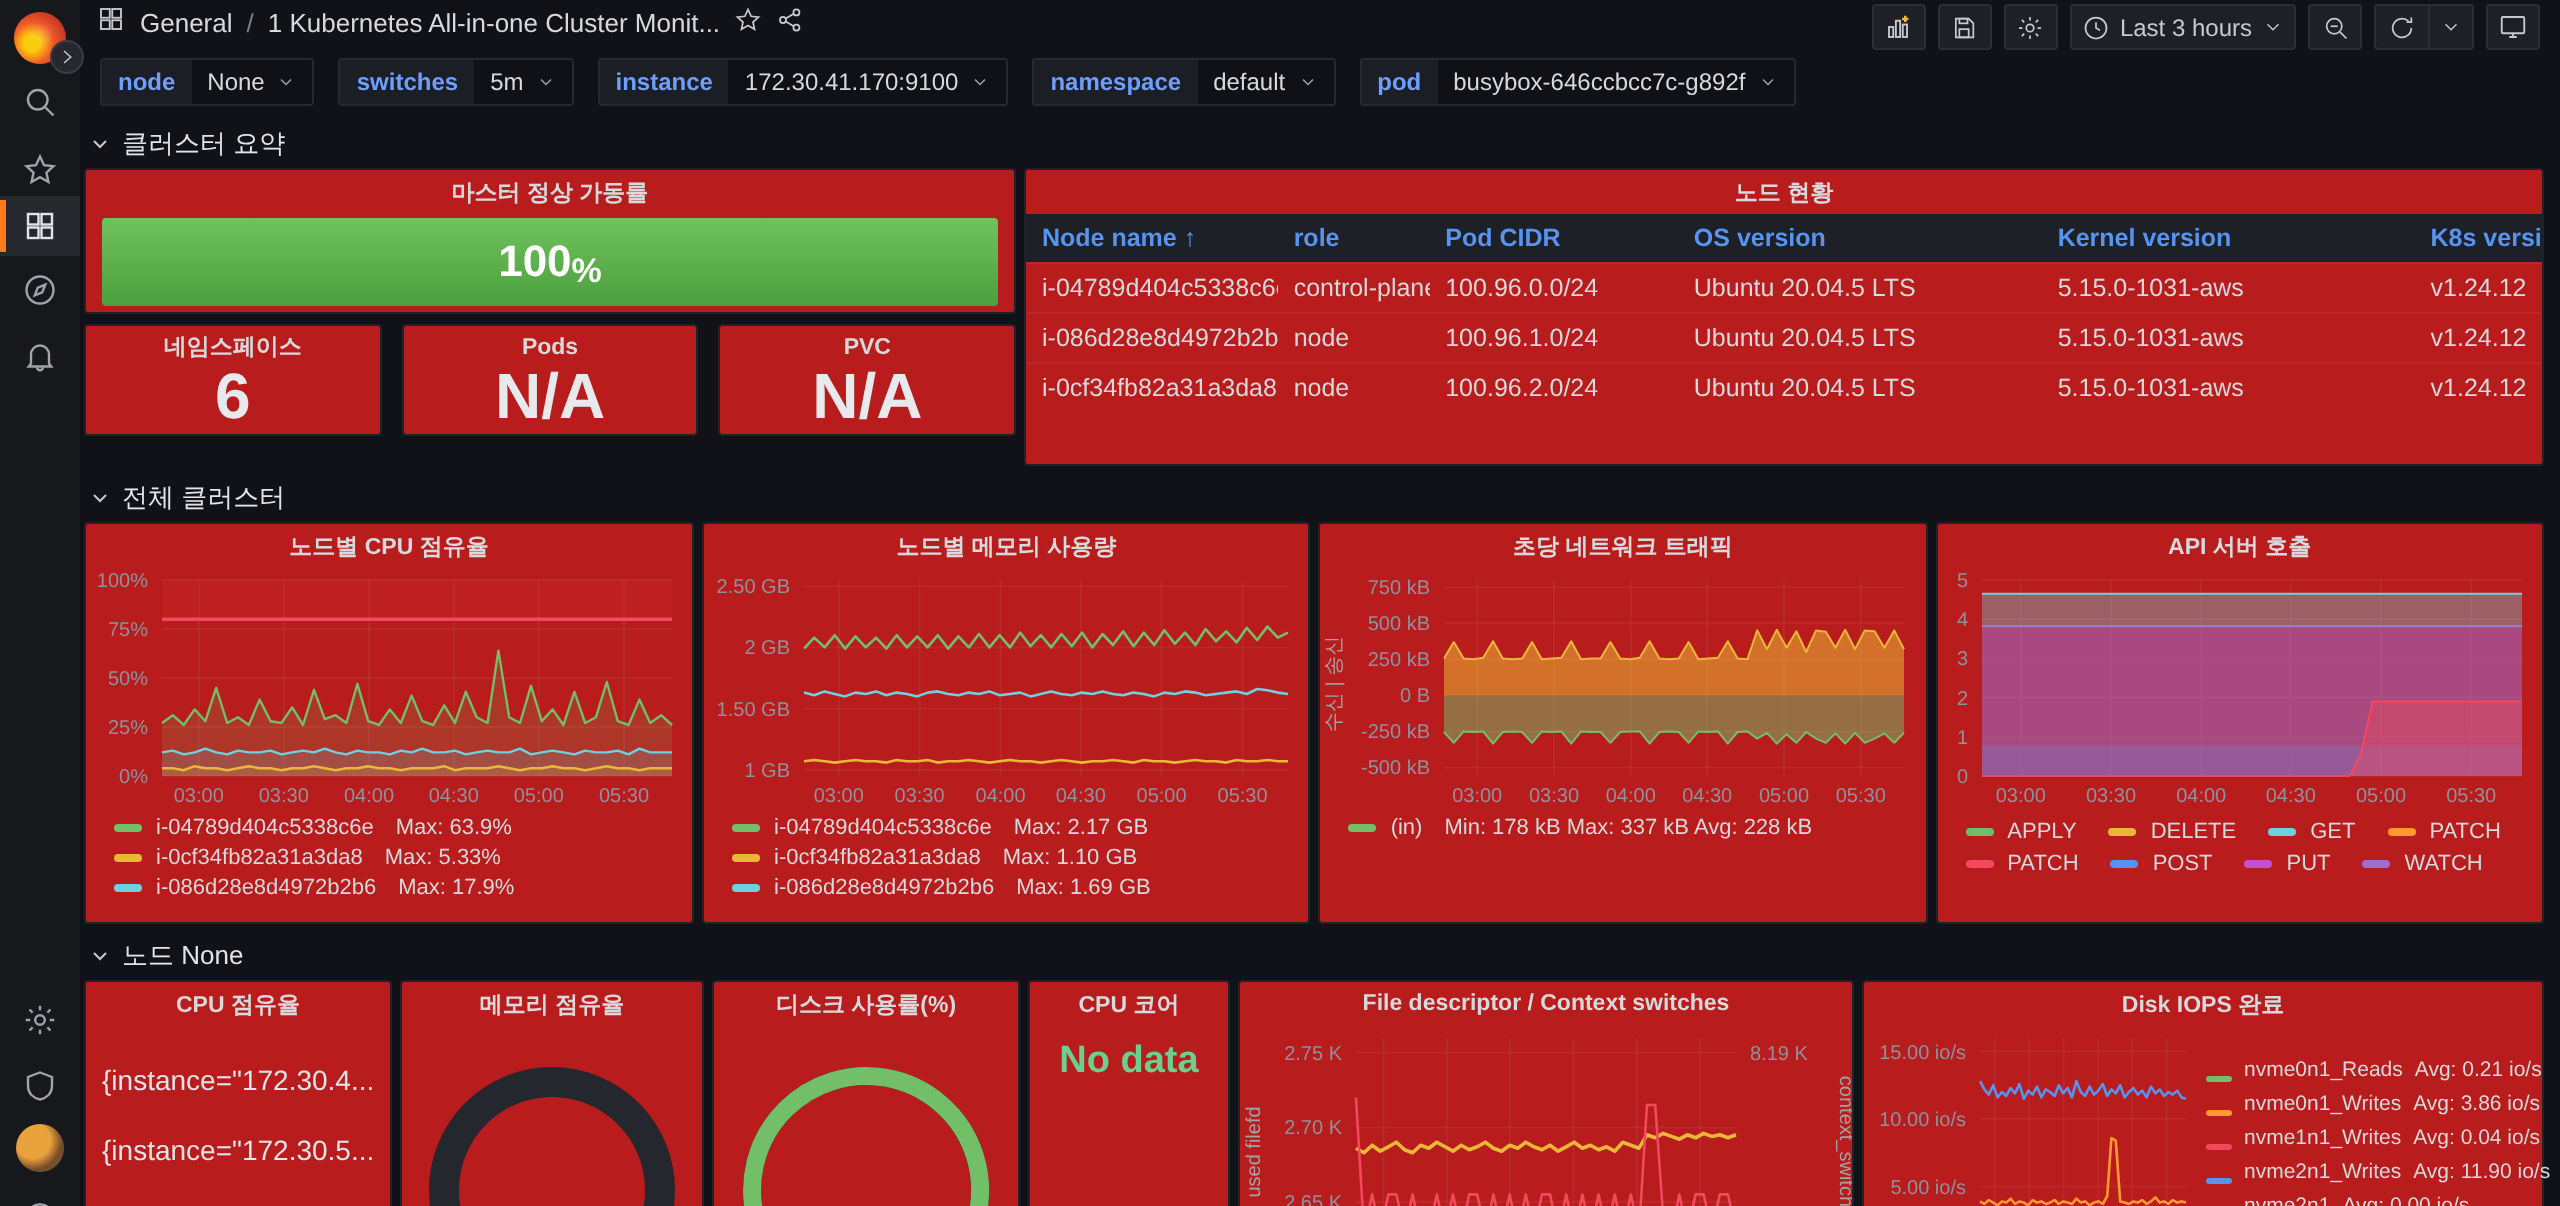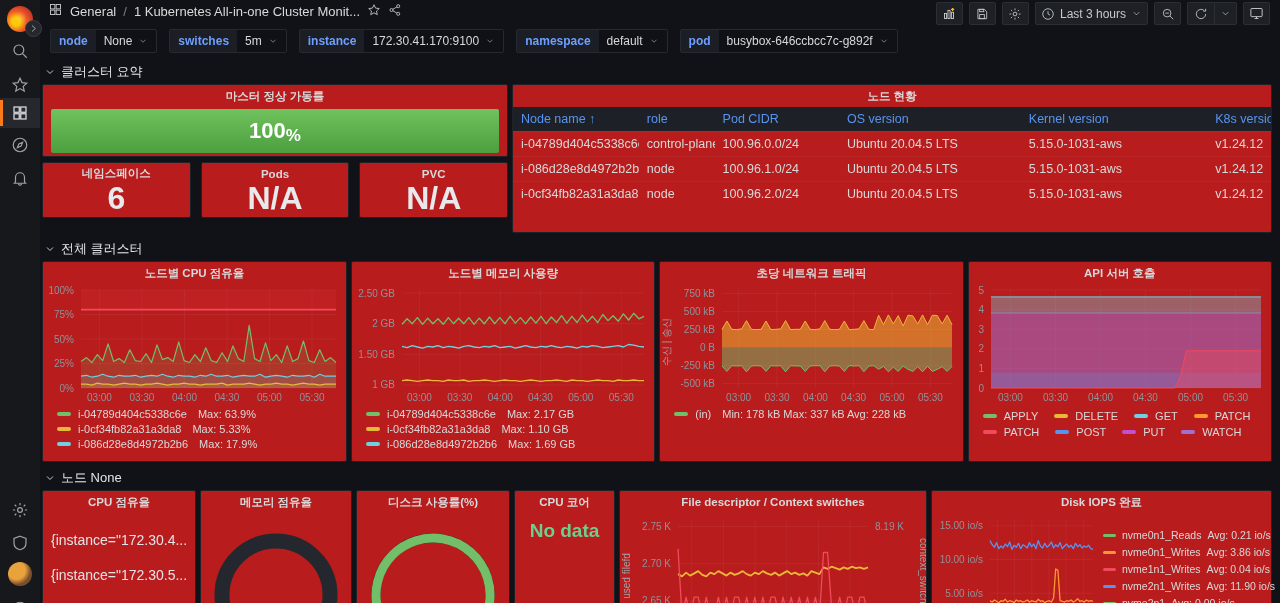--- a/index.html
+++ b/index.html
@@ -55,21 +55,21 @@
   .uptime{height:73px}
   .uptime-bar{margin:2px 8px;height:44px;border-radius:2px;background:linear-gradient(180deg,#6fc25c,#4c9f3e);
     display:flex;align-items:center;justify-content:center;color:#fff;font-weight:700}
   .uptime-bar .v{font-size:22px;line-height:1}
   .uptime-bar .u{font-size:17px;margin-top:10px}
   .stats{display:flex;gap:10px;height:56px}
   .stat{flex:1;display:flex;flex-direction:column}
   .stat .sv{flex:1;display:flex;align-items:center;justify-content:center;font-size:32px;font-weight:600;color:#e8e9ec;margin-top:-4px}
   .tablep{flex:1;height:149px;overflow:hidden}
   table{width:100%;border-collapse:collapse;font-size:12.5px;table-layout:fixed}
-  th{color:#5794f2;text-align:left;font-weight:400;background:#1d2127;padding:5px 8px;cursor:pointer;
+  th{color:#5794f2;text-align:left;font-weight:700;background:#1d2127;padding:5px 8px;cursor:pointer;
     white-space:nowrap;overflow:hidden}
   td{padding:5px 8px;border-top:1px solid rgba(204,204,220,0.06);color:#d8d9da;white-space:nowrap;overflow:hidden}
   
   .row2 .panel{flex:1;height:201px;display:flex;flex-direction:column}
   .chart{width:100%}
   .chart-md{height:120px}
   .chart svg{display:block}
   .chart text{font-family:"Liberation Sans",sans-serif;font-size:10px;fill:#8e929a}
   .chart .alab{font-size:10px;fill:#9fa3a8}
   .legend{padding:4px 8px 0 14px;display:flex;flex-direction:column;gap:3px;font-size:11px;overflow:hidden}
@@ -87,21 +87,21 @@
   .col-mid{width:101px;display:flex;flex-direction:column;gap:4px}
   .p-cores{height:66px}
   .p-fd{width:308px}
   .p-iops{flex:1;display:flex;flex-direction:column}
   .metric-line{font-size:14px;color:#e3e4e8;padding:0 8px;margin-top:19px;white-space:nowrap;overflow:hidden}
   .nodata{display:flex;align-items:center;justify-content:center;height:36px;color:#6ccf8e;font-size:19px;font-weight:700}
   .gauge-wrap{display:flex;justify-content:center;margin-top:4px}
   .iops-body{flex:1;display:flex}
   .iops-body .chart{flex:1}
   .legend-right{width:168px;padding-top:16px;display:flex;flex-direction:column;gap:5px;font-size:10.5px}
-  .legend-right .li{display:flex;align-items:center;gap:6px;cursor:pointer;white-space:nowrap}
+  .legend-right .li{display:flex;align-items:flex-end;gap:6px;cursor:pointer;white-space:nowrap}
   .legend-right .sw{width:13px;height:3px;border-radius:2px;flex:0 0 auto}
 </style>
 </head>
 <body>
 
 <nav class="sidebar">
   <span class="logo"></span>
   <span class="sb-item" style="top:36px">
     <svg width="18" height="18" viewBox="0 0 24 24">
         <circle cx="10.5" cy="10.5" r="6.5"></circle>

